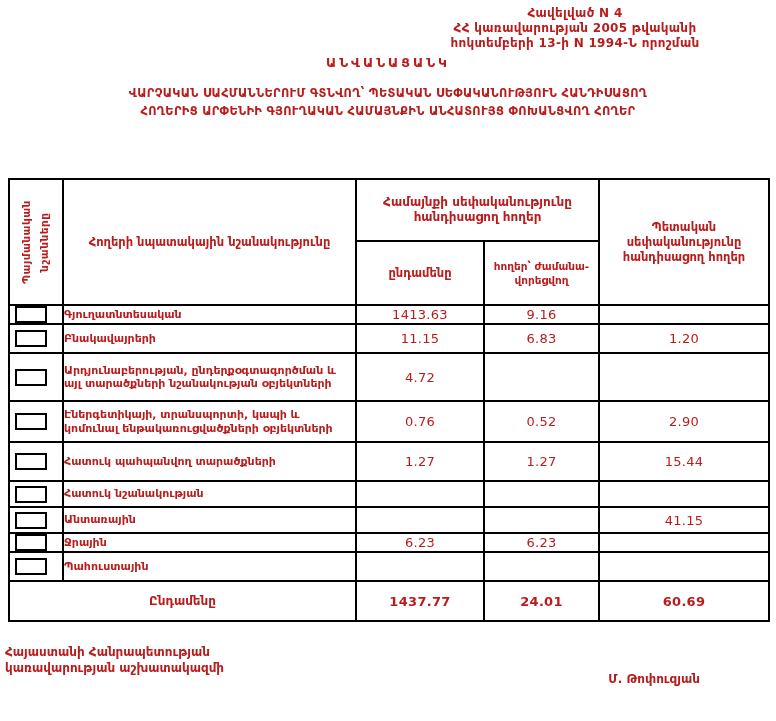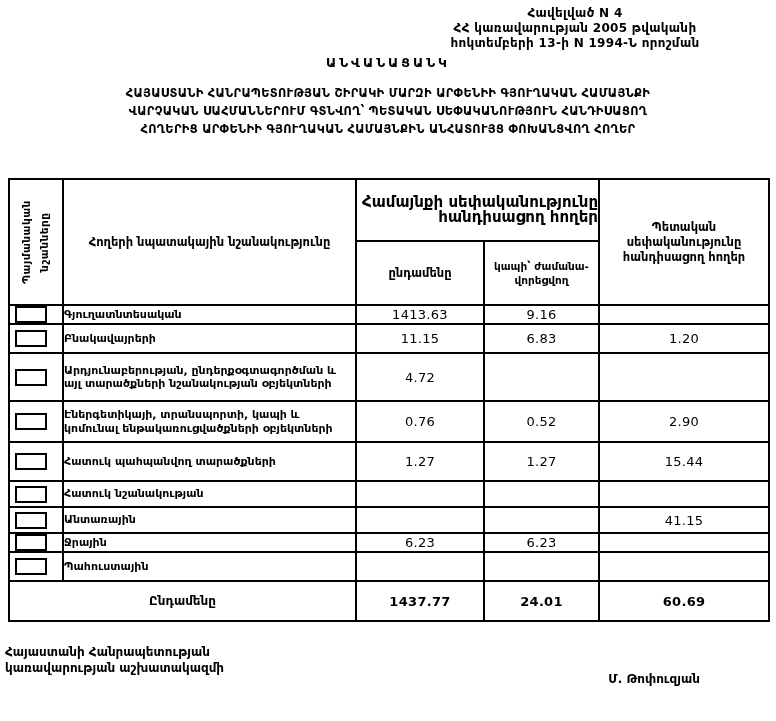--- a/index.html
+++ b/index.html
@@ -1,18 +1,18 @@
 <!DOCTYPE html>
 <html><head>
 <meta charset="utf-8">
 <style>
   html,body { margin:0; padding:0; background:#e8e8e8; }
   .page {
     position:relative; width:776px; height:721px; background:#ffffff;
-    font-family:"DejaVu Sans", sans-serif; color:#000000; overflow:hidden;
+    font-family:"DejaVu Sans", sans-serif; color:#b91c1c; overflow:hidden;
   }
   .appendix {
     position:absolute; top:6px; right:34px; width:334px;
     text-align:center; font-size:12px; font-weight:bold; line-height:15px;
     letter-spacing:0.3px;
   }
   .doc-type {
     position:absolute; top:55px; left:0; width:100%; text-align:center;
     font-size:12.5px; font-weight:bold; letter-spacing:3px;
   }
@@ -25,21 +25,21 @@
     border-collapse:collapse; table-layout:fixed;
   }
   .land-table th, .land-table td { border:2px solid #000; padding:0; background:#fff; }
   .th-sym { vertical-align:middle; text-align:center; }
   .vert {
     writing-mode:vertical-rl; transform:rotate(180deg);
     font-size:10.5px; font-weight:bold; line-height:1.7;
     height:118px; margin:0 auto; letter-spacing:0.5px;
   }
   .th-purpose { font-size:11.5px; font-weight:bold; vertical-align:middle; padding:0 8px; }
-  .th-group { height:60px; font-size:15px; font-weight:bold; text-align:right; vertical-align:middle; padding:0 30px; line-height:15px; }
+  .th-group { height:60px; font-size:12px; font-weight:bold; text-align:center; vertical-align:middle; padding:0 30px; line-height:15px; }
   .th-state { font-size:11.5px; font-weight:bold; text-align:center; vertical-align:middle; padding:0 26px; line-height:15px;border-radius:10px; }
   .th-sub { height:62px; font-size:11.5px; font-weight:bold; text-align:center; vertical-align:middle; line-height:14px; }
   .th-sub-small { font-size:10.5px; }
   .td-sym { text-align:left; vertical-align:middle; }
   .legend-box { width:28px; height:13px; border:2px solid #000; margin-left:5px; background:#fff; }
   .td-label { font-size:11px; font-weight:bold; padding:3px 4px 3px 6px; line-height:13.5px; vertical-align:middle; }
   .td-num { text-align:center; vertical-align:middle; font-size:13px; letter-spacing:0.3px; }
   .td-total-label { text-align:center; vertical-align:middle; font-size:12px; font-weight:bold; }
   .td-total { font-weight:bold; }
   .footer-left {
@@ -56,21 +56,20 @@
 
   <div class="appendix">
     <div>Հավելված  N 4</div>
     <div>ՀՀ կառավարության 2005 թվականի</div>
     <div>հոկտեմբերի 13-ի N 1994-Ն որոշման</div>
   </div>
 
   <div class="doc-type">ԱՆՎԱՆԱՑԱՆԿ</div>
 
   <div class="main-title">
-    <div>ՀԱՅԱՍՏԱՆԻ ՀԱՆՐԱՊԵՏՈՒԹՅԱՆ ՇԻՐԱԿԻ ՄԱՐԶԻ ԱՐՓԵՆԻԻ ԳՅՈՒՂԱԿԱՆ ՀԱՄԱՅՆՔԻ</div>
     <div>ՎԱՐՉԱԿԱՆ ՍԱՀՄԱՆՆԵՐՈՒՄ ԳՏՆՎՈՂ՝ ՊԵՏԱԿԱՆ ՍԵՓԱԿԱՆՈՒԹՅՈՒՆ ՀԱՆԴԻՍԱՑՈՂ</div>
     <div>ՀՈՂԵՐԻՑ ԱՐՓԵՆԻԻ ԳՅՈՒՂԱԿԱՆ ՀԱՄԱՅՆՔԻՆ ԱՆՀԱՏՈՒՅՑ ՓՈԽԱՆՑՎՈՂ ՀՈՂԵՐ</div>
   </div>
 
   <table class="land-table">
     <colgroup>
       <col style="width:54px">
       <col style="width:293px">
       <col style="width:128px">
       <col style="width:115px">
@@ -81,21 +80,21 @@
         <th rowspan="2" class="th-sym">
           <div class="vert">Պայմանական նշանները</div>
         </th>
         <th rowspan="2" class="th-purpose">Հողերի նպատակային նշանակությունը</th>
         <th colspan="2" class="th-group">Համայնքի սեփականությունը հանդիսացող հողեր</th>
         <th rowspan="2" class="th-state">Պետական սեփականությունը հանդիսացող հողեր</th>
       </tr>
       <tr>
         <th class="th-sub">ընդամենը</th>
         <th class="th-sub th-sub-small">
-          <span>կապի՝ ժամանա-</span><br>
+          <span>հողեր՝ ժամանա-</span><br>
           <span>վորեցվող</span>
         </th>
       </tr>
     </thead>
     <tbody>
       <tr style="height:19px">
         <td class="td-sym">
             <div class="legend-box"></div>
           </td>
         <td class="td-label">Գյուղատնտեսական</td>

